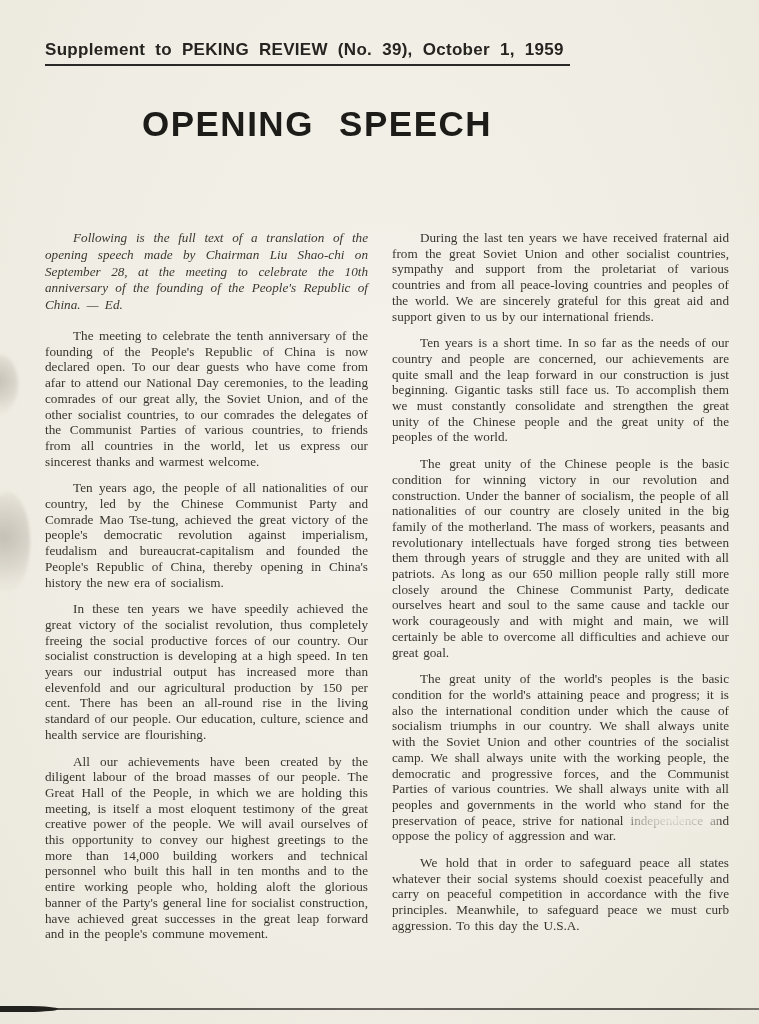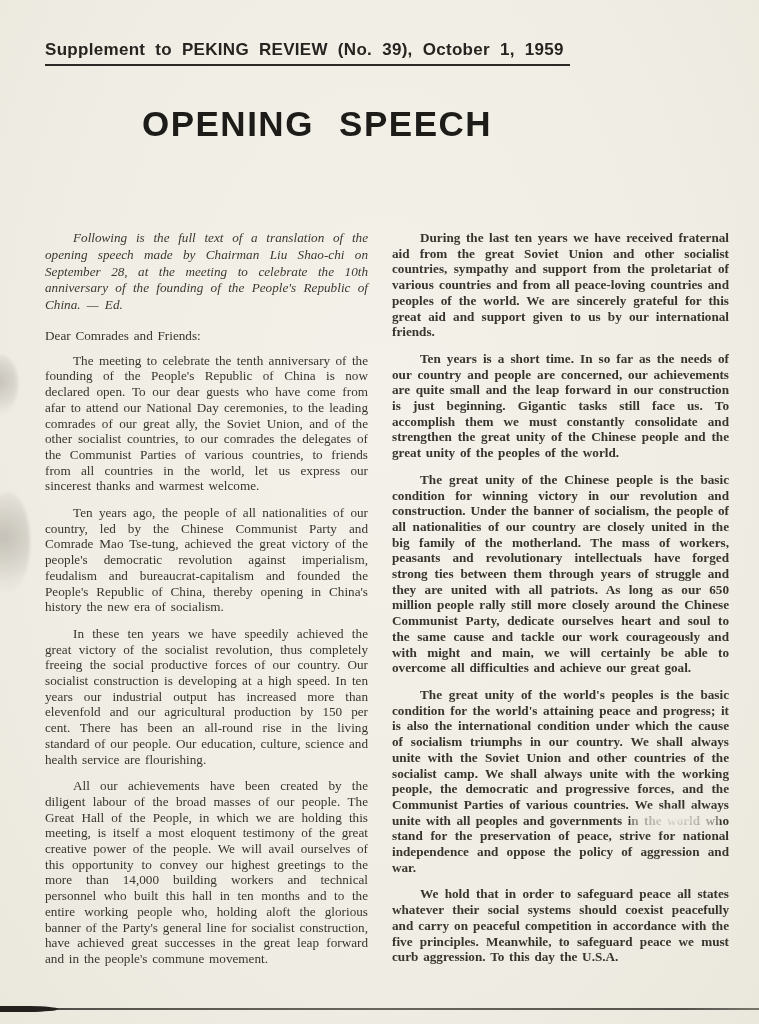--- a/index.html
+++ b/index.html
@@ -38,21 +38,21 @@
   
   .columns {
     position: absolute; top: 230px; left: 45px;
     width: 684px;
     display: flex; gap: 24px;
     font-size: 13.2px; line-height: 15.7px;
     text-align: justify;
     justify-content: space-between;
   }
   .col-left  { width: 323px; }
-  .col-right { width: 337px; font-weight: bold; }
+  .col-right { width: 337px; }
   .columns p { margin: 0 0 11px 0; text-indent: 28px; word-spacing: 1.5px; }
   .editor-note {
     font-style: italic; line-height: 16.8px;
     margin-bottom: 14px !important;
     color: #3b3832; word-spacing: 3px !important;
   }
   .salutation { text-indent: 0 !important; margin-bottom: 9px !important; }
   
   .smudge {
     position: absolute; border-radius: 50%;
@@ -83,21 +83,20 @@
 <div class="page">
 
   <div class="masthead">Supplement to PEKING REVIEW (No. 39), October 1, 1959</div>
 
   <h1 class="title"><span>OPENING SPEECH</span><br></h1>
 
   <div class="columns">
 
     <div class="col-left">
       <p class="editor-note">Following is the full text of a translation of the opening speech made by Chairman Liu Shao-chi on September 28, at the meeting to celebrate the 10th anniversary of the founding of the People's Republic of China. — Ed.</p>
-      <p class="salutation">Dear Comrades and Friends:</p>
       <p>The meeting to celebrate the tenth anniversary of the founding of the People's Republic of China is now declared open.  To our dear guests who have come from afar to attend our National Day ceremonies, to the leading comrades of our great ally, the Soviet Union, and of the other socialist countries, to our comrades the delegates of the Communist Parties of various countries, to friends from all countries in the world, let us express our sincerest thanks and warmest welcome.</p>
       <p>Ten years ago, the people of all nationalities of our country, led by the Chinese Communist Party and Comrade Mao Tse-tung, achieved the great victory of the people's democratic revolution against imperialism, feudalism and bureaucrat-capitalism and founded the People's Republic of China, thereby opening in China's history the new era of socialism.</p>
       <p>In these ten years we have speedily achieved the great victory of the socialist revolution, thus completely freeing the social productive forces of our country. Our socialist construction is developing at a high speed.  In ten years our industrial output has increased more than elevenfold and our agricultural production by 150 per cent.  There has been an all-round rise in the living standard of our people.  Our education, culture, science and health service are flourishing.</p>
       <p>All our achievements have been created by the diligent labour of the broad masses of our people.  The Great Hall of the People, in which we are holding this meeting, is itself a most eloquent testimony of the great creative power of the people.  We will avail ourselves of this opportunity to convey our highest greetings to the more than 14,000 building workers and technical personnel who built this hall in ten months and to the entire working people who, holding aloft the glorious banner of the Party's general line for socialist construction, have achieved great successes in the great leap forward and in the people's commune movement.</p>
     </div>
 
     <div class="col-right">
       <p>During the last ten years we have received fraternal aid from the great Soviet Union and other socialist countries, sympathy and support from the proletariat of various countries and from all peace-loving countries and peoples of the world.  We are sincerely grateful for this great aid and support given to us by our international friends.</p>
       <p>Ten years is a short time.  In so far as the needs of our country and people are concerned, our achievements are quite small and the leap forward in our construction is just beginning.  Gigantic tasks still face us.  To accomplish them we must constantly consolidate and strengthen the great unity of the Chinese people and the great unity of the peoples of the world.</p>
       <p>The great unity of the Chinese people is the basic condition for winning victory in our revolution and construction.  Under the banner of socialism, the people of all nationalities of our country are closely united in the big family of the motherland.  The mass of workers, peasants and revolutionary intellectuals have forged strong ties between them through years of struggle and they are united with all patriots.  As long as our 650 million people rally still more closely around the Chinese Communist Party, dedicate ourselves heart and soul to the same cause and tackle our work courageously and with might and main, we will certainly be able to overcome all difficulties and achieve our great goal.</p>

